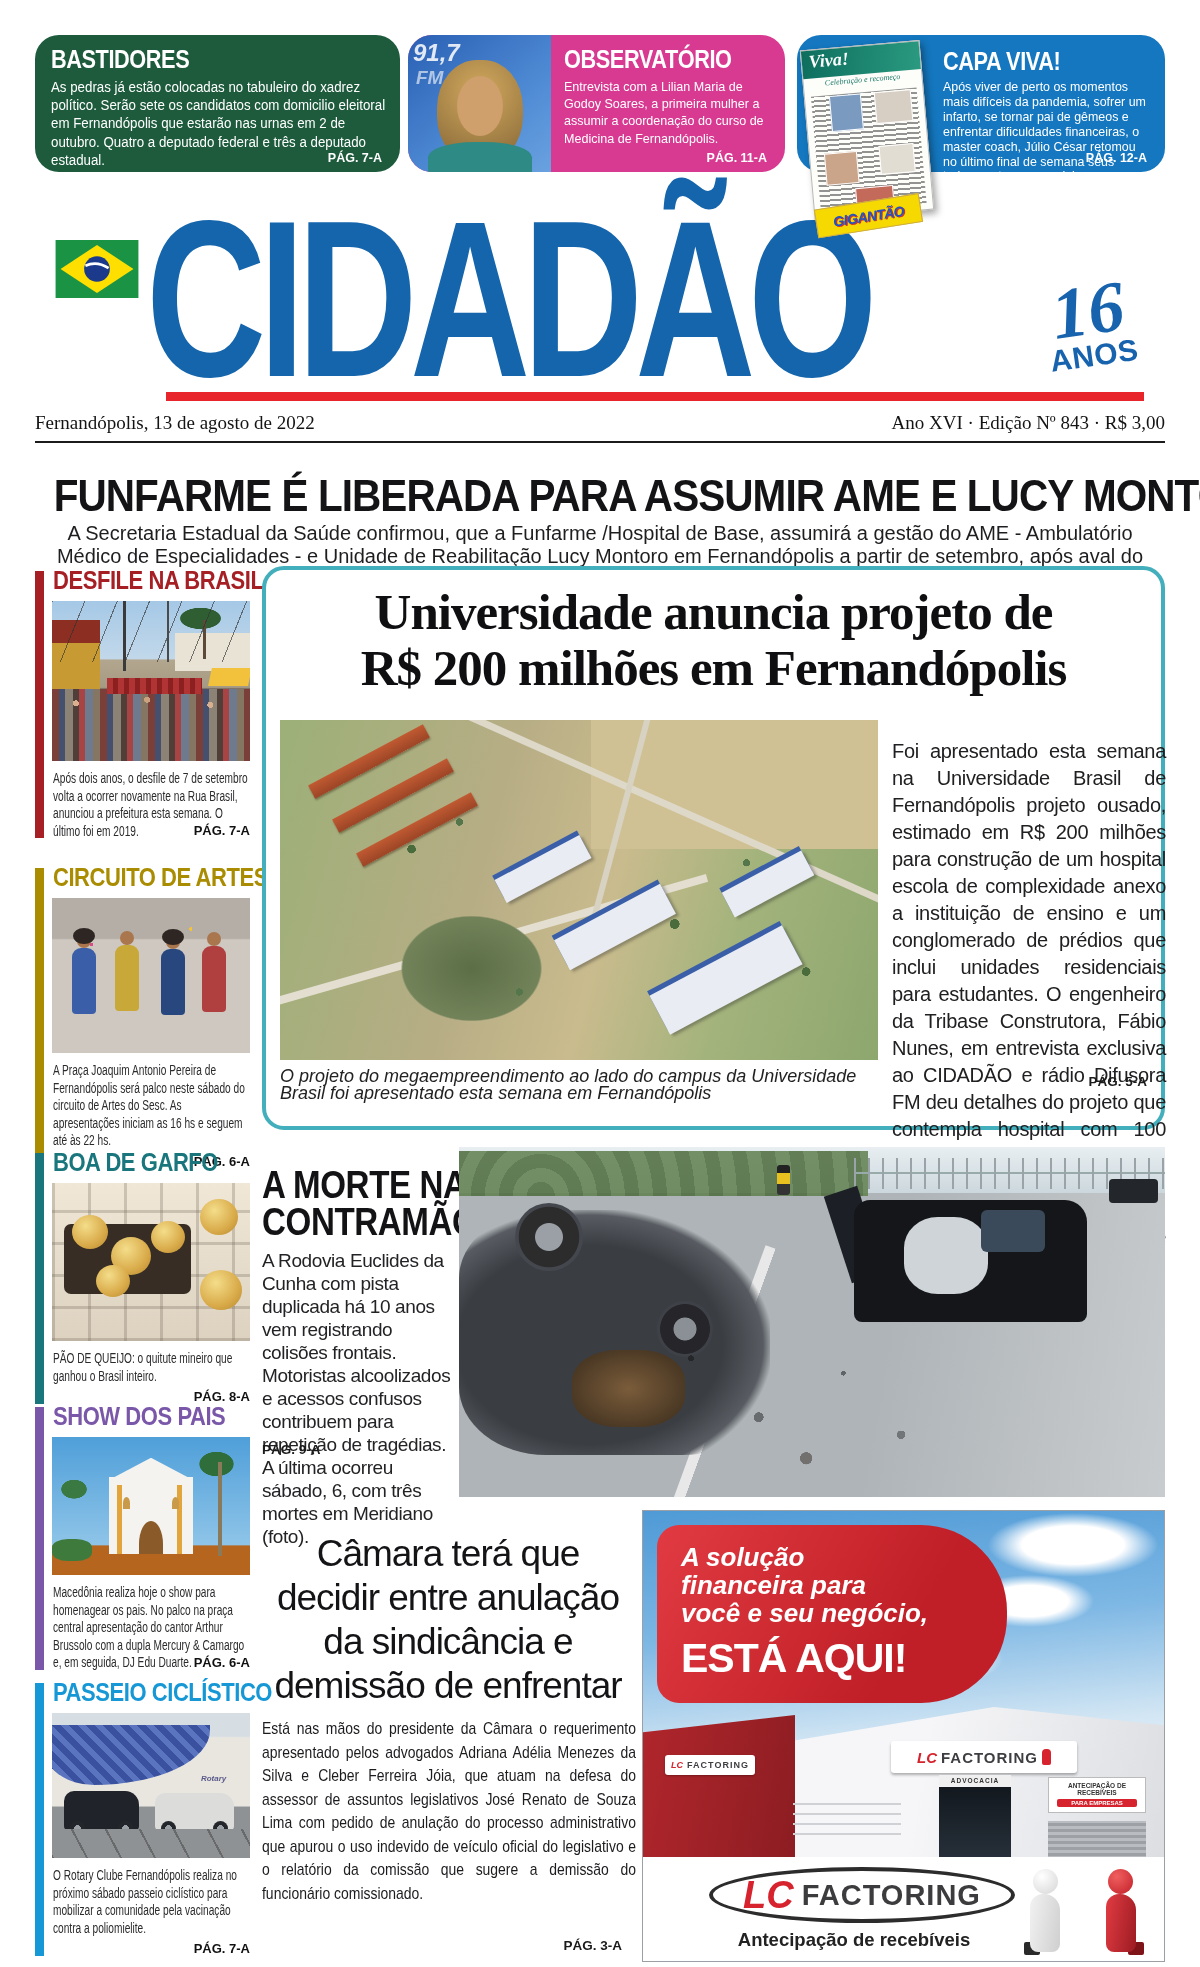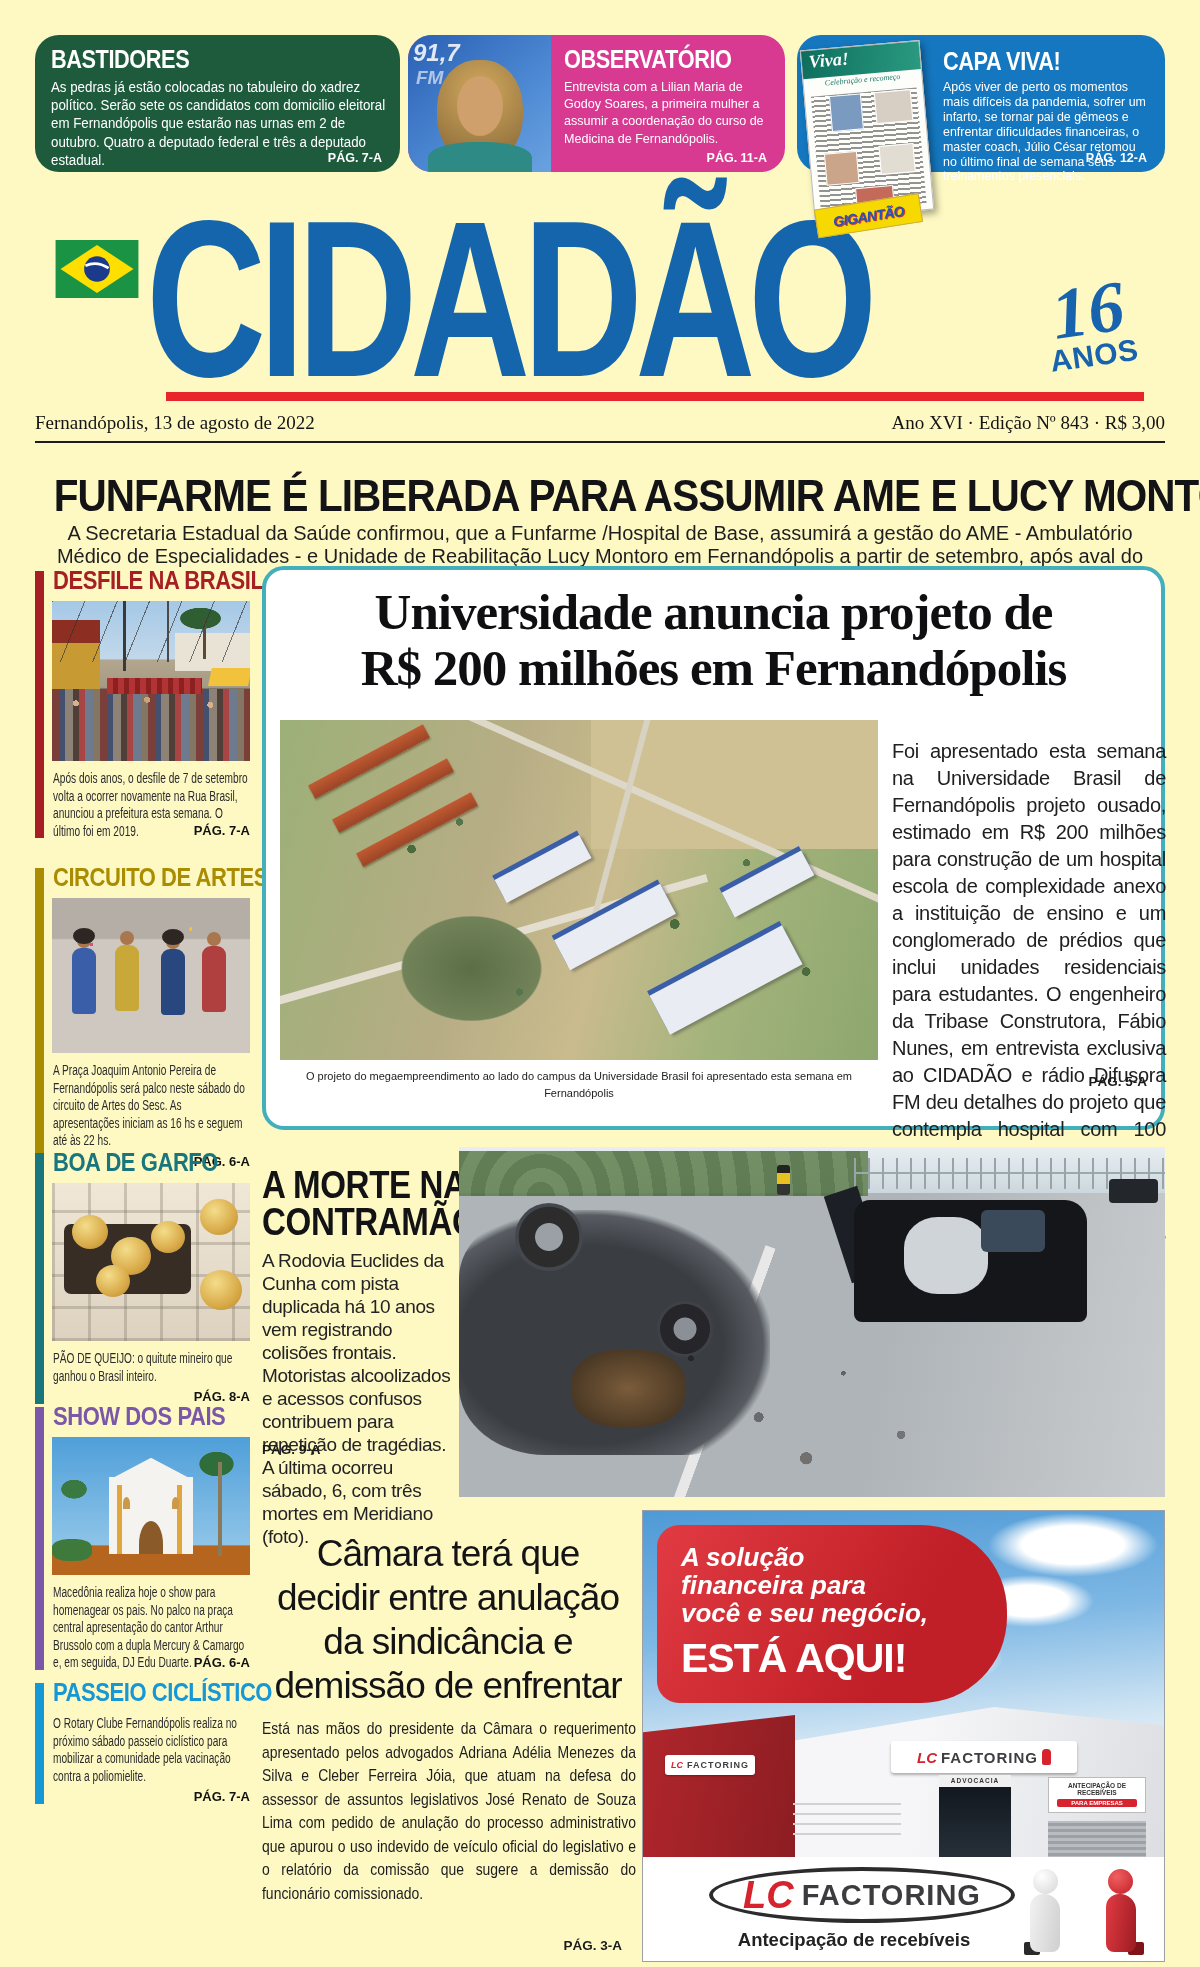--- a/index.html
+++ b/index.html
@@ -1,16 +1,16 @@
 <!DOCTYPE html>
 <html><head>
 <meta charset="utf-8">
 <style>
   html,body{margin:0;padding:0;background:#e9e9e9;}
-  .page{position:relative;width:1200px;height:1967px;background:#fef9c3;margin:0 auto;
+  .page{position:relative;width:1200px;height:1967px;background:#ffffff;margin:0 auto;
         font-family:"Liberation Sans",sans-serif;color:#1a1a1a;overflow:hidden;}
 
   
   .teasers{position:absolute;left:35px;top:35px;width:1130px;height:137px;display:flex;}
   .teaser{border-radius:24px;color:#fff;position:relative;box-sizing:border-box;}
   .t-green{width:365px;background:#1d5b3c;padding:8px 16px;}
   .t-pink{width:377px;margin-left:8px;background:#d83a92;overflow:visible;}
   .t-blue{width:368px;margin-left:12px;background:#1477bf;padding:10px 14px 8px 146px;}
   .teaser-title{margin:2px 0 4px;font-size:25px;font-weight:900;letter-spacing:-.5px;
                 transform:scaleX(.87);transform-origin:left;white-space:nowrap;}
@@ -151,22 +151,22 @@
   .ro-wheel{width:15px;height:15px;border-radius:50%;background:radial-gradient(#9aa0a6 30%,#23262a 32%);bottom:-6px;}
   .ro-road{left:0;bottom:0;width:100%;height:20%;
            background:repeating-linear-gradient(62deg,rgba(30,30,30,.35) 0 2px,transparent 2px 30px),#8f9295;}
 
   
   .uni{position:absolute;left:262px;top:566px;width:903px;height:564px;border:4px solid #43afbc;
        border-radius:22px;background:#fff;box-sizing:border-box;}
   .uni-h{margin-top:14px;text-align:center;font-family:"Liberation Serif",serif;font-weight:700;
          font-size:51px;line-height:56px;color:#0f0f12;letter-spacing:-1px;}
   .uni-img{position:absolute;left:14px;top:150px;width:598px;height:340px;overflow:hidden;background:#aab580;}
-  .uni-cap{position:absolute;left:14px;top:498px;width:598px;text-align:center;font-size:11px;
-           line-height:17px;color:#222;}
+  .uni-cap{position:absolute;left:14px;top:498px;width:598px;font-size:18px;
+           line-height:17px;color:#222;font-style:italic;}
   .uni-body{position:absolute;left:626px;top:148px;width:274px;font-size:20px;line-height:27px;
             text-align:justify;color:#202022;letter-spacing:-.3px;}
   .uni-pag{position:absolute;right:14px;top:504px;font-size:13.5px;font-weight:700;}
 
   
   .ae-bg{left:0;top:0;width:100%;height:100%;
          background:linear-gradient(105deg,#9cb078 0%,#b7ad85 35%,#c9bb8d 55%,#a3b37c 75%,#8da76e 100%);}
   .ae-field{left:52%;top:0;width:48%;height:38%;background:#cfc194;}
   .ae-rd1{left:-5%;top:64%;width:78%;height:8px;background:#e3decf;transform:rotate(-16deg);}
   .ae-rd2{left:28%;top:28%;width:84%;height:7px;background:#ded8c8;transform:rotate(24deg);}
@@ -424,20 +424,33 @@
       <i class="art ch-palmL"></i>
       <i class="art ch-bushL"></i>
     </div>
     <p class="side-text">Macedônia realiza hoje o show para homenagear os pais. No palco na praça central apresentação do cantor Arthur Brussolo com a dupla Mercury &amp; Camargo e, em seguida, DJ Edu Duarte.</p>
     <div class="side-pag pag-inline">PÁG. 6-A</div>
   </section>
 
   <section class="side-sec" style="top:1678px;--c:#1697d6">
     <i class="side-bar"></i>
     <h3 class="side-title">PASSEIO CICLÍSTICO</h3>
+    <div class="ph ph-rotary">
+      <i class="art ro-roof"></i>
+      <span class="art ro-rotary">Rotary</span>
+      <i class="art ro-car1">
+        <i class="art ro-wheel" style="left:8%"></i>
+        <i class="art ro-wheel" style="right:8%"></i>
+      </i>
+      <i class="art ro-car2">
+        <i class="art ro-wheel" style="left:8%"></i>
+        <i class="art ro-wheel" style="right:8%"></i>
+      </i>
+      <i class="art ro-road"></i>
+    </div>
     <p class="side-text">O Rotary Clube Fernandópolis realiza no próximo sábado passeio ciclístico para mobilizar a comunidade pela vacinação contra a poliomielite.</p>
     <div class="side-pag pag-below">PÁG. 7-A</div>
   </section>
 
   <section class="uni">
     <h2 class="uni-h">
       <div>Universidade anuncia projeto de</div>
       <div>R$ 200 milhões em Fernandópolis</div>
     </h2>
     <div class="uni-img">

